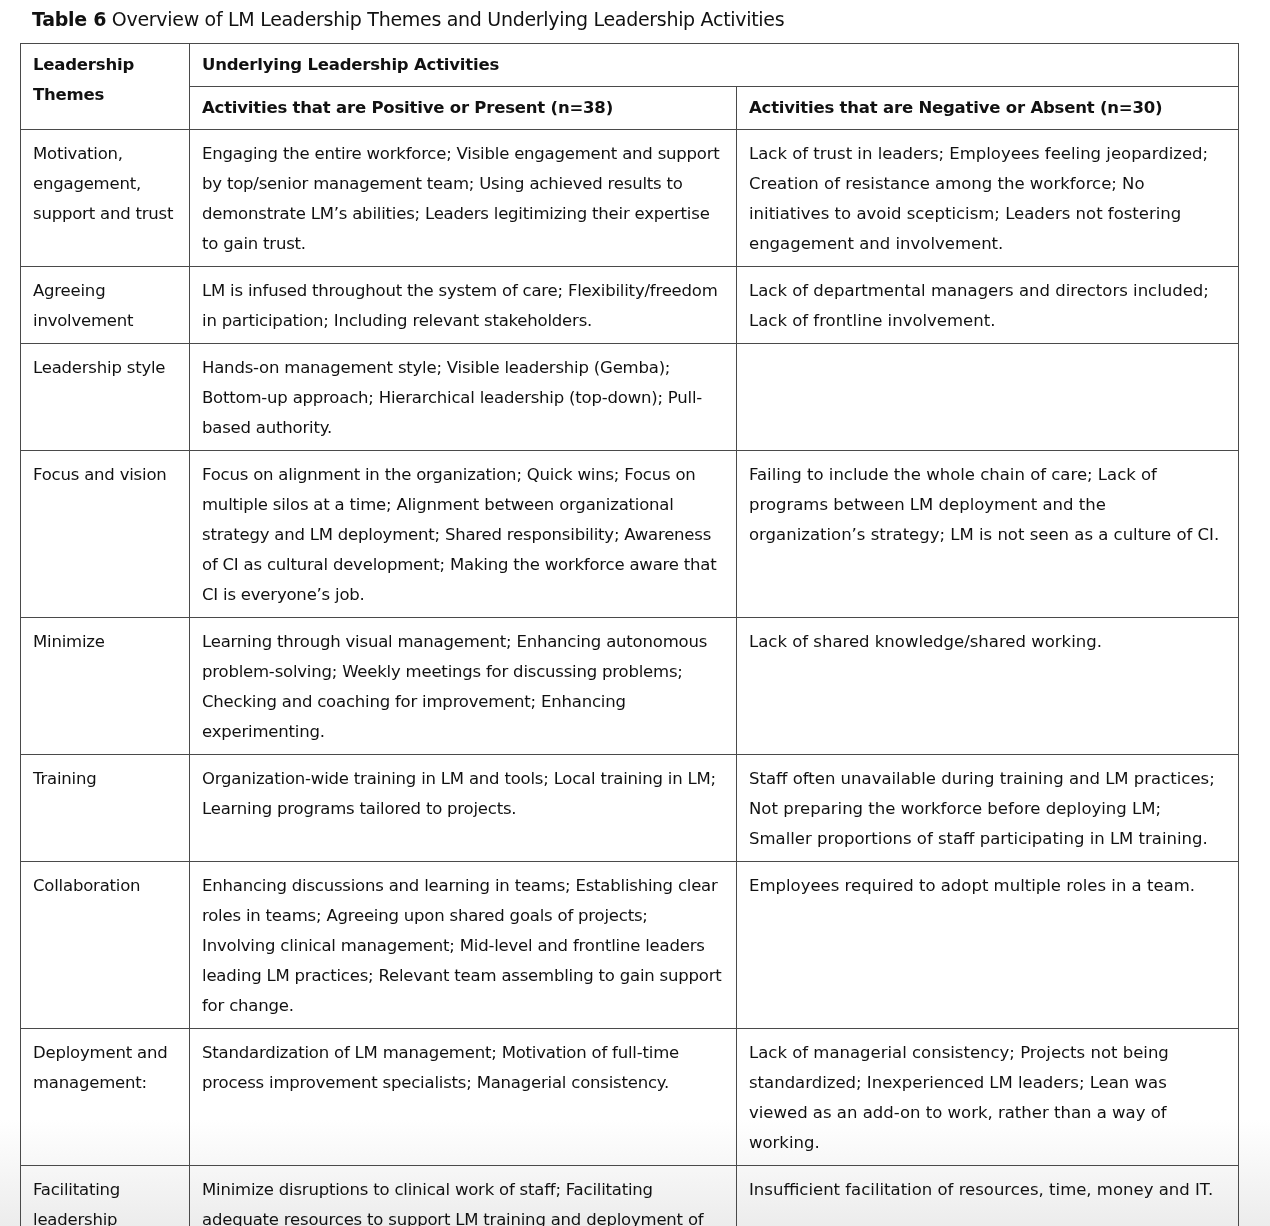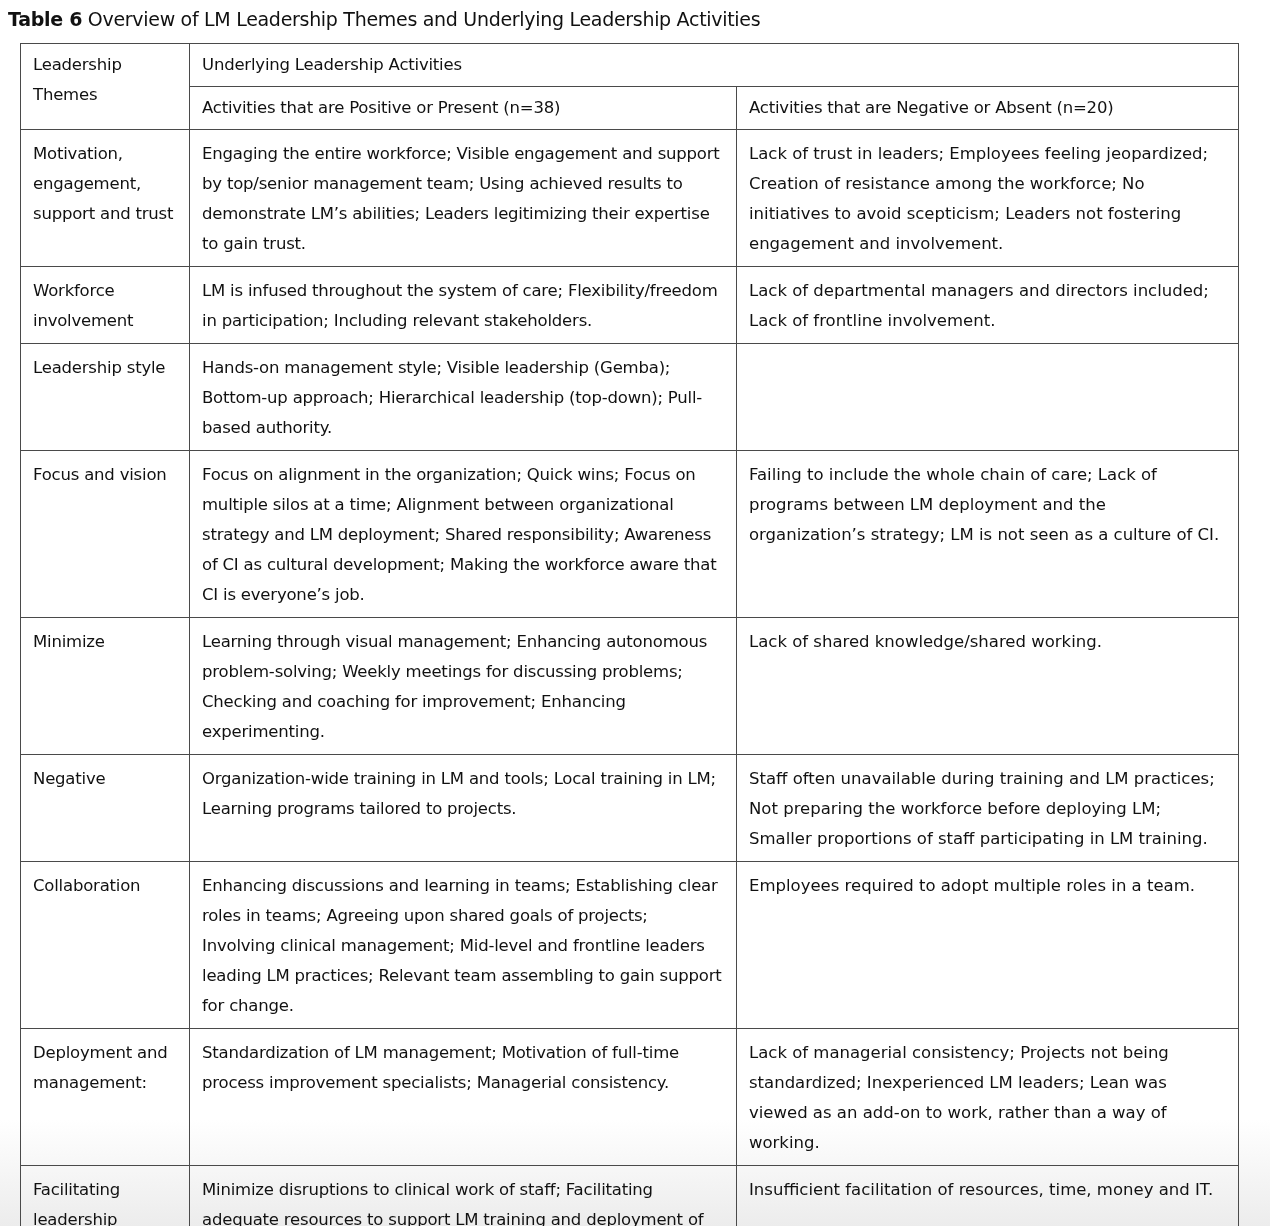--- a/index.html
+++ b/index.html
@@ -7,21 +7,21 @@
       width: 1270px;
       height: 1226px;
       background: linear-gradient(to bottom, #ffffff 0px, #ffffff 1120px, #ececec 1226px);
       font-family: "DejaVu Sans", sans-serif;
       color: #111;
       position: relative;
       overflow: hidden;
     }
     .caption {
       position: absolute;
-      left: 8px;
+      left: 32px;
       top: 8px;
       font-size: 19px;
       letter-spacing: -0.3px;
       color: #111;
       white-space: nowrap;
     }
     .caption .label { font-weight: bold; }
     table.data-table {
       position: absolute;
       left: 20px;
@@ -36,21 +36,21 @@
     table.data-table col.c1 { width: 169px; }
     table.data-table col.c2 { width: 547px; }
     table.data-table col.c3 { width: 502px; }
     table.data-table th, table.data-table td {
       border: 1.5px solid #4a4a4a;
       vertical-align: top;
       text-align: left;
       padding: 6px 12px 6px 12px;
       font-weight: normal;
     }
-    table.data-table th { font-weight: normal; }
+    table.data-table th { font-weight: bold; }
     th.themes-head { padding-top: 7px; }
     th.group-head { text-align: center; padding-top: 7px; padding-bottom: 7px; }
     th.sub-head { padding-top: 7px; padding-bottom: 7px; }
     td { padding-top: 9px !important; padding-bottom: 7px !important; }
     td.theme { padding-left: 12px; }
     td.neg { letter-spacing: 0px; }
   </style>
 </head>
 <body>
 
@@ -62,51 +62,51 @@
       <col class="c2">
       <col class="c3">
     </colgroup>
   <thead>
     <tr>
       <th class="themes-head" rowspan="2">Leadership Themes</th>
       <th class="group-head" colspan="2">Underlying Leadership Activities</th>
     </tr>
     <tr>
       <th class="sub-head">Activities that are Positive or Present (n=38)</th>
-      <th class="sub-head">Activities that are Negative or Absent (n=20)</th>
+      <th class="sub-head">Activities that are Negative or Absent (n=30)</th>
     </tr>
   </thead>
   <tbody>
     <tr>
       <td class="theme">Motivation, engagement, support and trust</td>
       <td>Engaging the entire workforce; Visible engagement and support by top/senior management team; Using achieved results to demonstrate LM’s abilities; Leaders legitimizing their expertise to gain trust.</td>
       <td class="neg">Lack of trust in leaders; Employees feeling jeopardized; Creation of resistance among the workforce; No initiatives to avoid scepticism; Leaders not fostering engagement and involvement.</td>
     </tr>
     <tr>
-      <td class="theme">Workforce involvement</td>
+      <td class="theme">Agreeing involvement</td>
       <td>LM is infused throughout the system of care; Flexibility/freedom in participation; Including relevant stakeholders.</td>
       <td class="neg">Lack of departmental managers and directors included; Lack of frontline involvement.</td>
     </tr>
     <tr>
       <td class="theme">Leadership style</td>
       <td>Hands-on management style; Visible leadership (Gemba); Bottom-up approach; Hierarchical leadership (top-down); Pull-based authority.</td>
       <td class="neg"></td>
     </tr>
     <tr>
       <td class="theme">Focus and vision</td>
       <td>Focus on alignment in the organization; Quick wins; Focus on multiple silos at a time; Alignment between organizational strategy and LM deployment; Shared responsibility; Awareness of CI as cultural development; Making the workforce aware that CI is everyone’s job.</td>
       <td class="neg">Failing to include the whole chain of care; Lack of programs between LM deployment and the organization’s strategy; LM is not seen as a culture of CI.</td>
     </tr>
     <tr>
       <td class="theme">Minimize</td>
       <td>Learning through visual management; Enhancing autonomous problem-solving; Weekly meetings for discussing problems; Checking and coaching for improvement; Enhancing experimenting.</td>
       <td class="neg">Lack of shared knowledge/shared working.</td>
     </tr>
     <tr>
-      <td class="theme">Negative</td>
+      <td class="theme">Training</td>
       <td>Organization-wide training in LM and tools; Local training in LM; Learning programs tailored to projects.</td>
       <td class="neg">Staff often unavailable during training and LM practices; Not preparing the workforce before deploying LM; Smaller proportions of staff participating in LM training.</td>
     </tr>
     <tr>
       <td class="theme">Collaboration</td>
       <td>Enhancing discussions and learning in teams; Establishing clear roles in teams; Agreeing upon shared goals of projects; Involving clinical management; Mid-level and frontline leaders leading LM practices; Relevant team assembling to gain support for change.</td>
       <td class="neg">Employees required to adopt multiple roles in a team.</td>
     </tr>
     <tr>
       <td class="theme">Deployment and management:</td>

